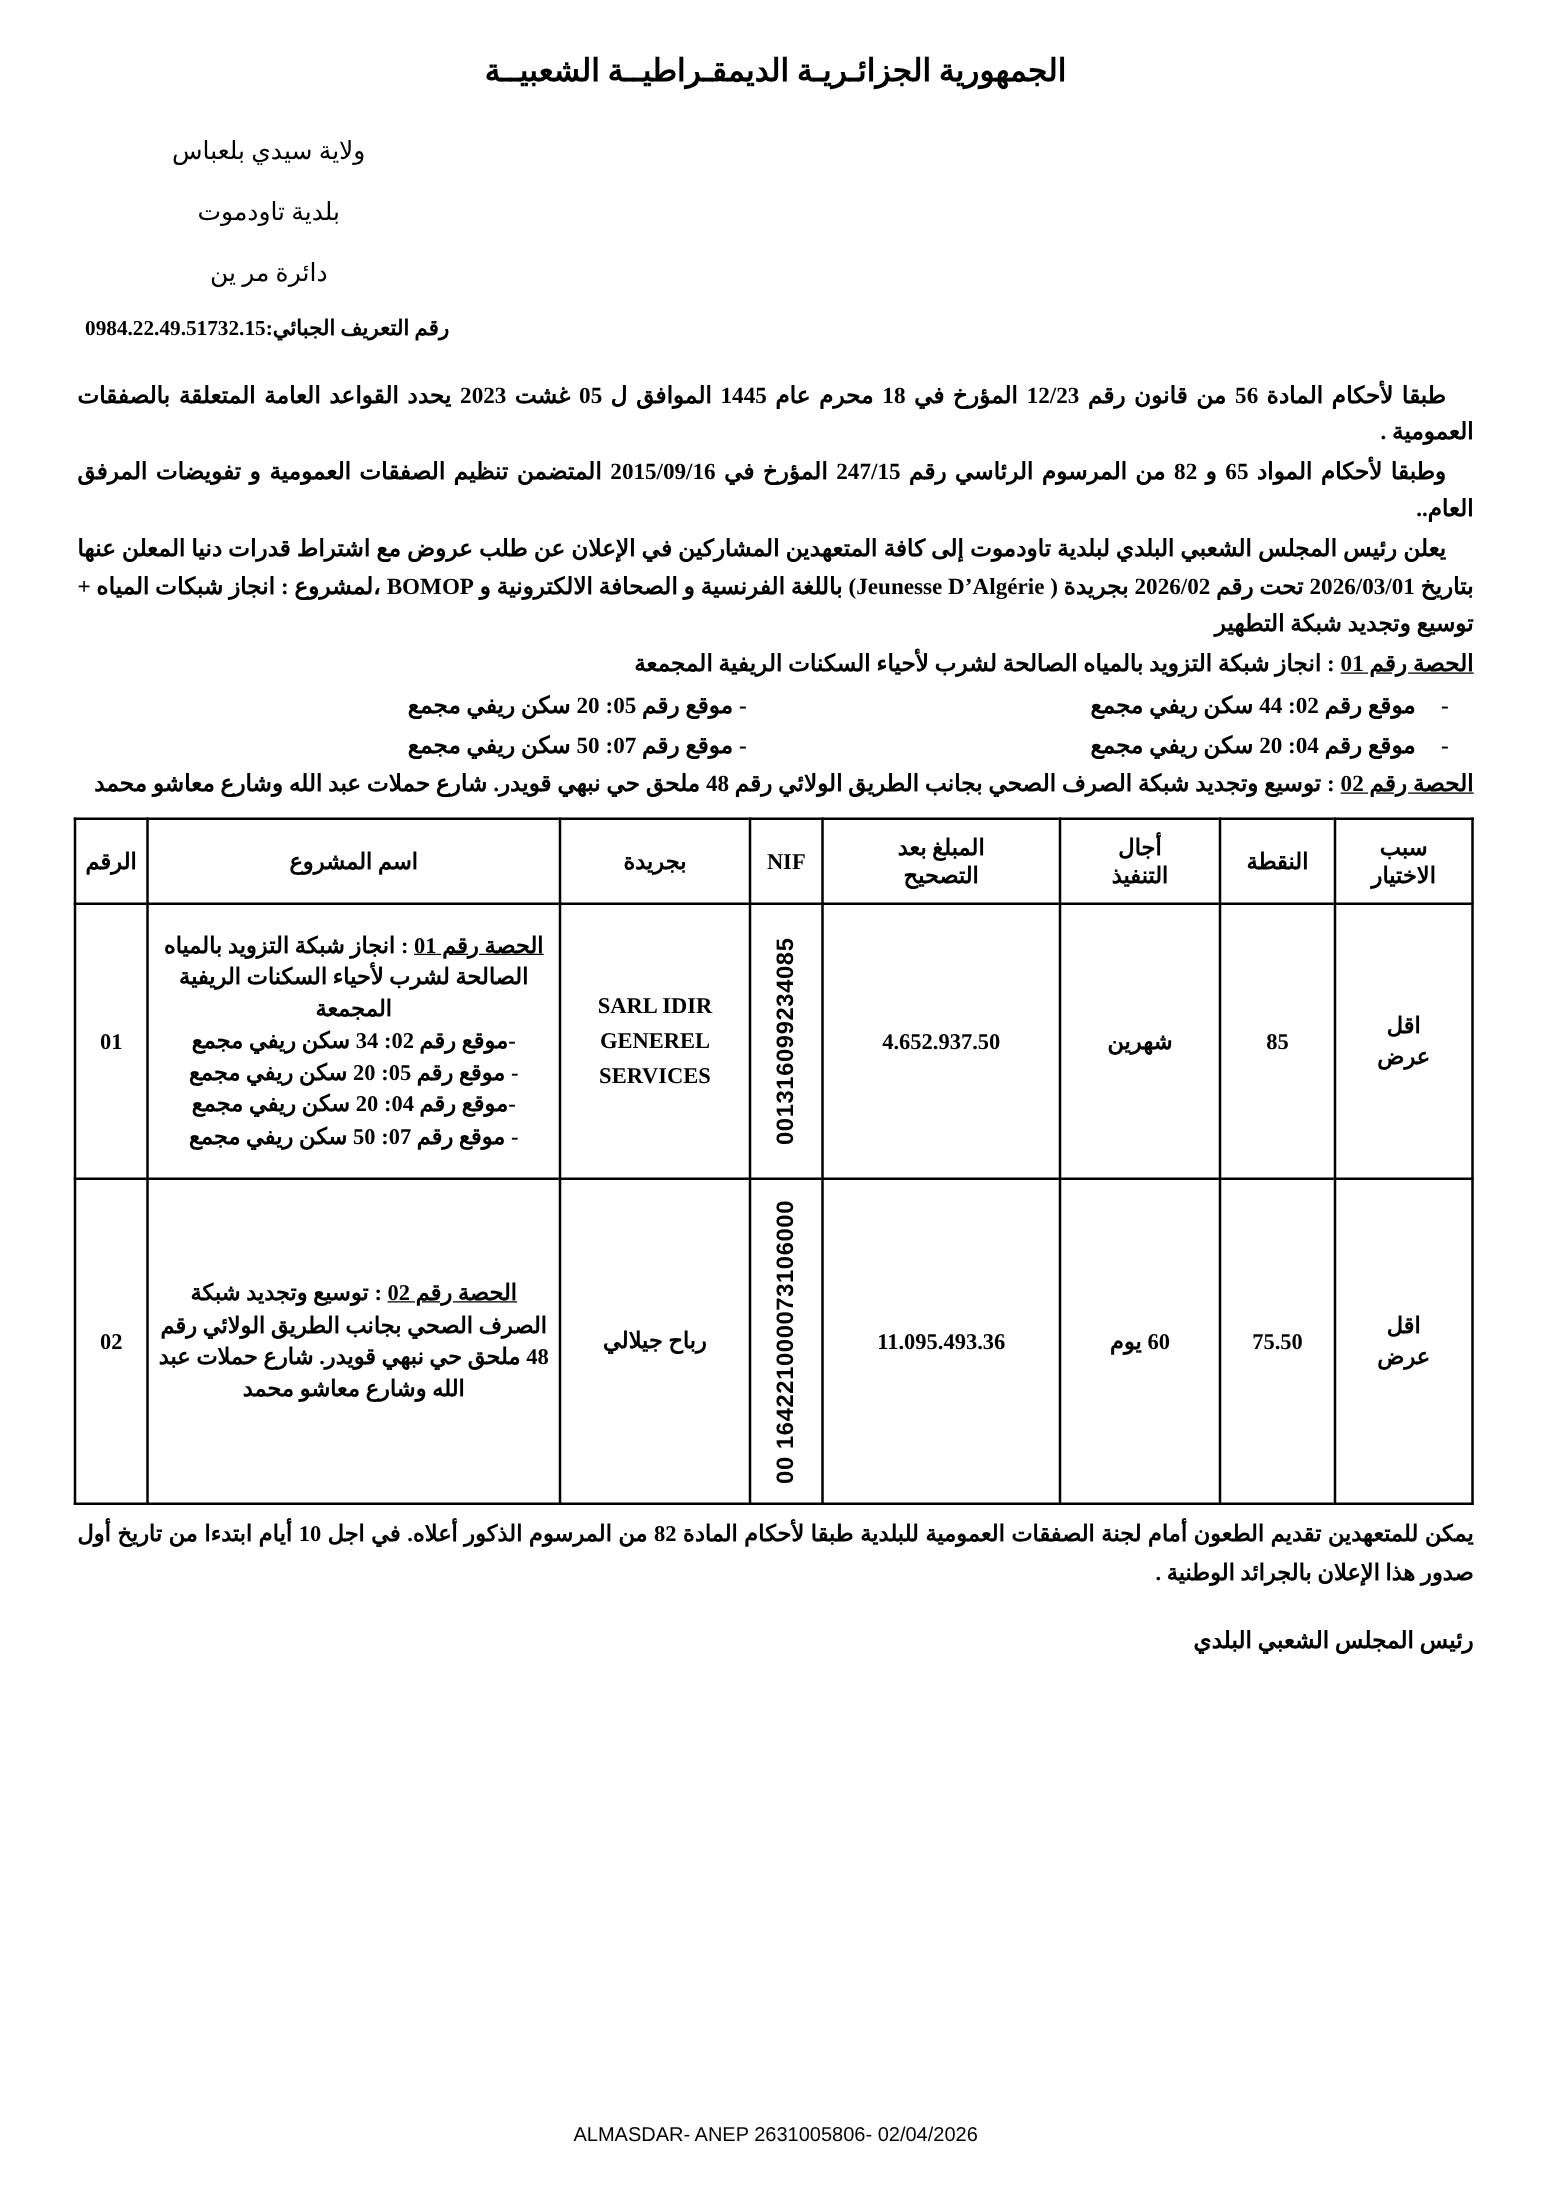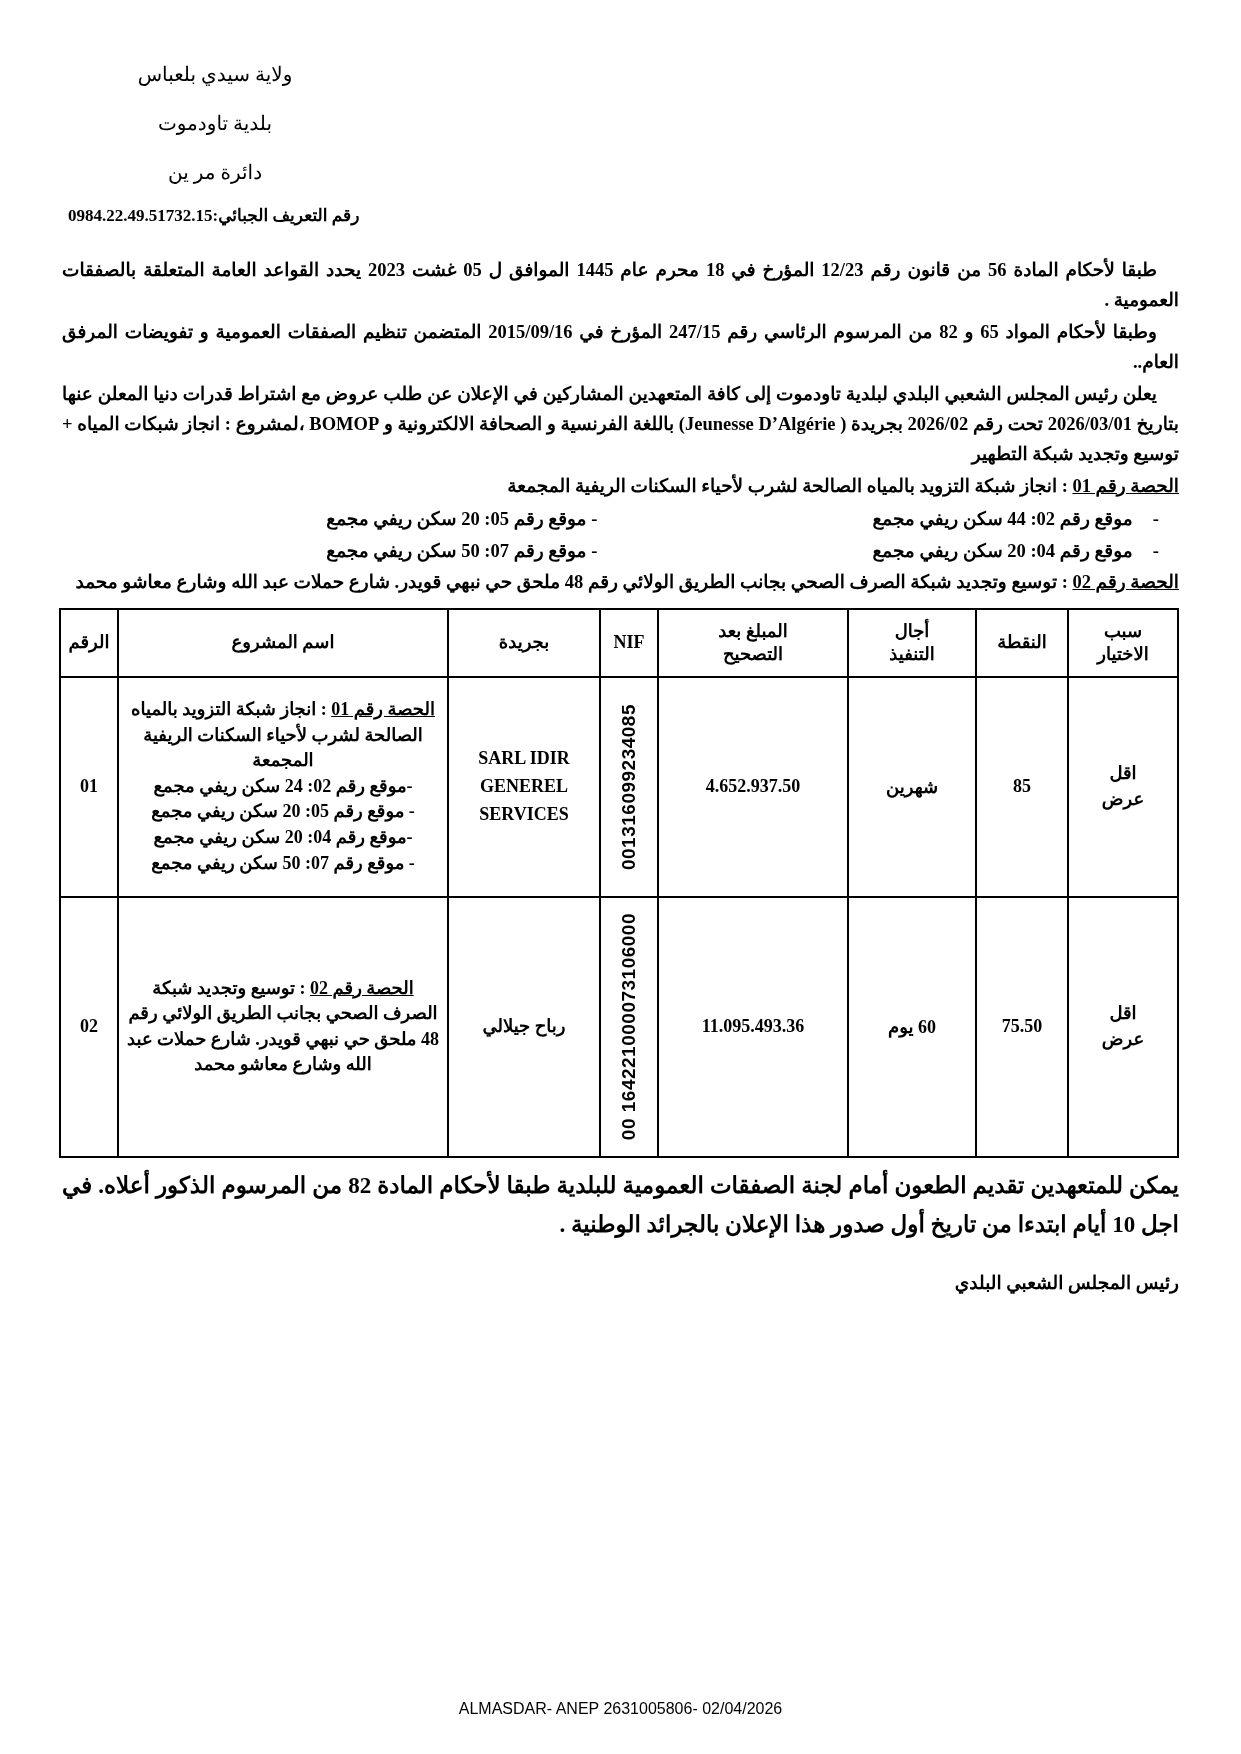--- a/index.html
+++ b/index.html
@@ -192,21 +192,21 @@
   td.amount-cell { font-size: 20px; }
   td.rownum-cell { font-size: 19px; }
   td.reason-cell { font-size: 18px; line-height: 1.4; }
 
   tr.row-1 td { height: 210px; }
   tr.row-2 td { height: 250px; }
 
   
   .closing {
     margin-top: 8px;
-    font-size: 23px;
+    font-size: 18px;
     font-weight: bold;
     line-height: 1.7;
     font-family: Liberation Serif, serif;
   }
   .closing p {
     margin: 0;
     text-align: justify;
     text-align-last: right;
   }
   .signature {
@@ -227,20 +227,21 @@
     font-family: "Liberation Sans", sans-serif;
     font-size: 16px;
     color: #000;
   }
 </style>
 </head>
 <body>
 
 <div class="page">
 
+  <div class="doc-title">الجمهورية الجزائـريـة الديمقـراطيــة الشعبيــة</div>
 
   <div class="header-row">
     <div class="admin-block">
       <div>ولاية سيدي بلعباس</div>
       <div>بلدية تاودموت</div>
       <div>دائرة مر ين</div>
     </div>
   </div>
 
   <div class="nif-line">رقم التعريف الجبائي:0984.22.49.51732.15</div>
@@ -315,21 +316,21 @@
         <td class="nif-cell">
           <div class="nif-vertical">001316099234085</div>
         </td>
         <td class="company-cell">
           <span>SARL IDIR</span><br>
           <span>GENEREL</span><br>
           <span>SERVICES</span>
         </td>
         <td class="project-cell">
           <span class="lot-head">الحصة رقم 01</span><span> : انجاز شبكة التزويد بالمياه الصالحة لشرب لأحياء السكنات الريفية المجمعة</span><br>
-          <span>-موقع رقم 02: 24 سكن ريفي مجمع</span><br>
+          <span>-موقع رقم 02: 34 سكن ريفي مجمع</span><br>
           <span>- موقع رقم 05: 20 سكن ريفي مجمع</span><br>
           <span>-موقع رقم 04: 20 سكن ريفي مجمع</span><br>
           <span>- موقع رقم 07: 50 سكن ريفي مجمع</span>
         </td>
         <td class="rownum-cell">01</td>
       </tr>
       <tr class="row-2">
         <td class="reason-cell">
           <span>اقل</span><br>
           <span>عرض</span>

